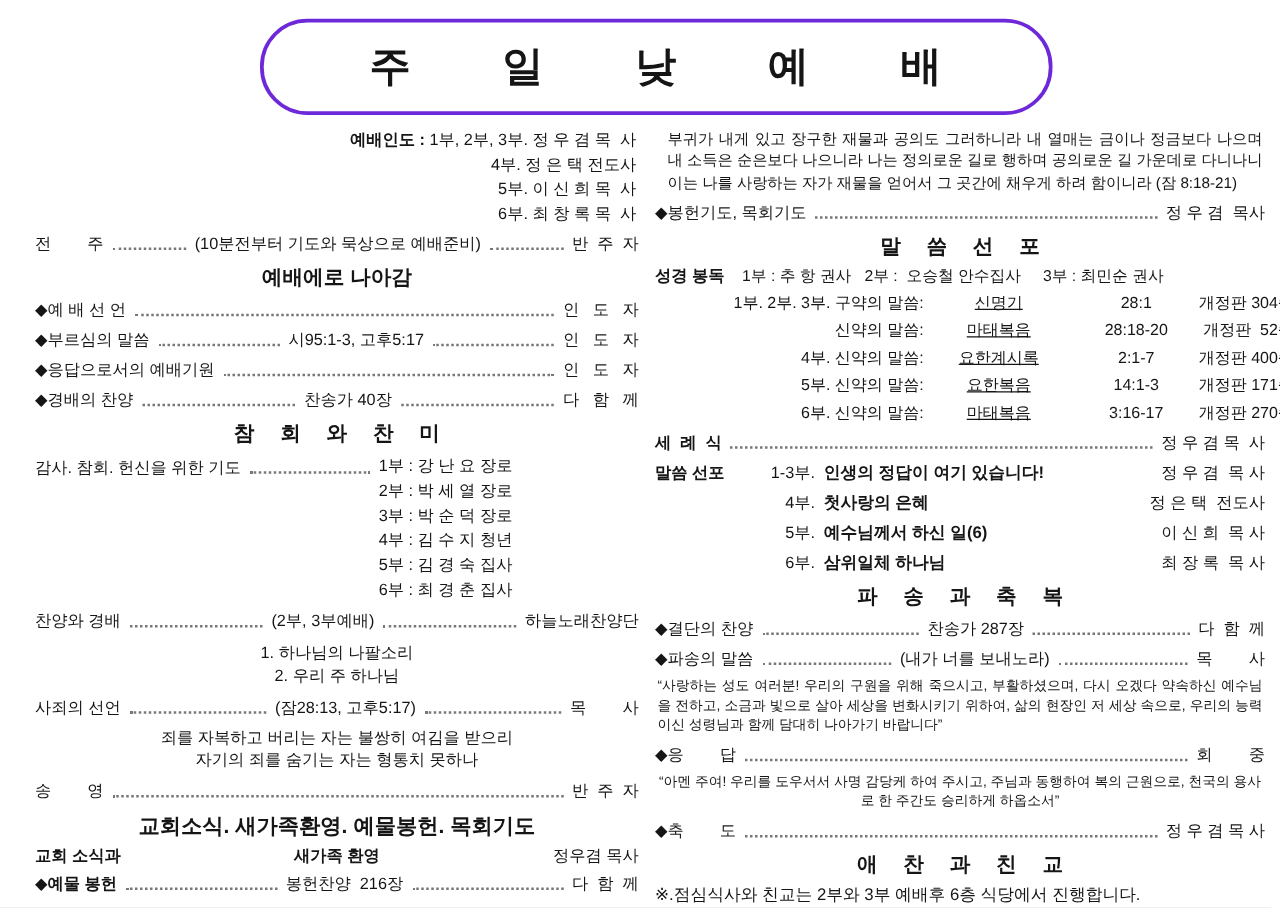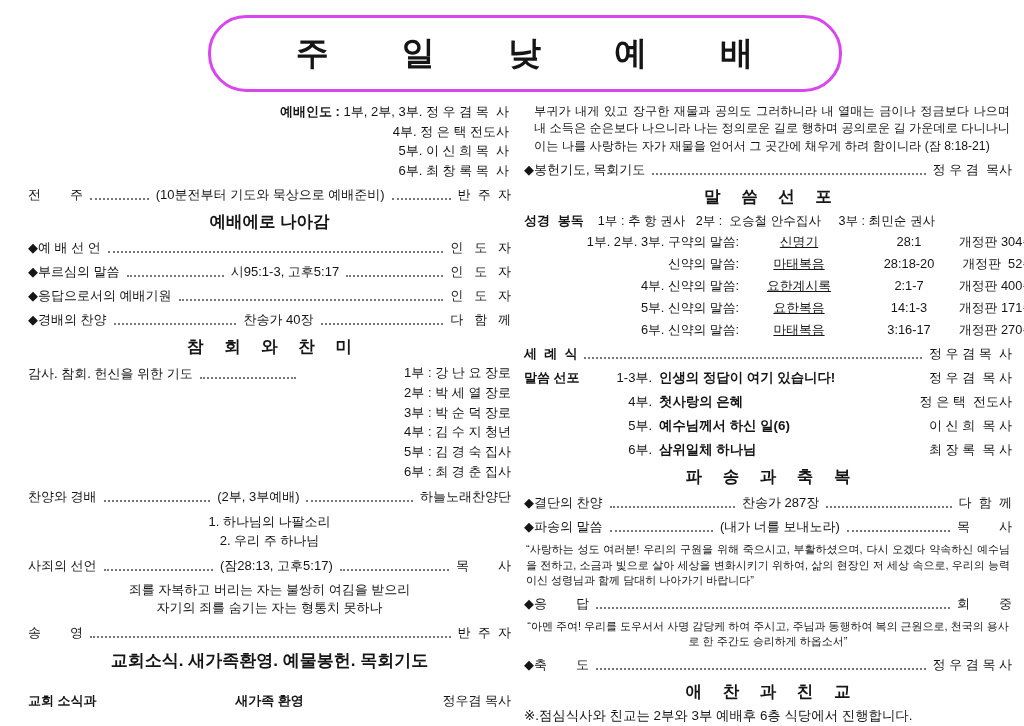--- a/index.html
+++ b/index.html
@@ -1,19 +1,19 @@
 <!DOCTYPE html>
 <html><head>
 <meta charset="utf-8">
 <style>
   html,body{margin:0;padding:0;background:#e8e8e8;}
   .page{position:relative;width:1024px;height:726px;background:#ffffff;color:#151515;
         font-family:"Liberation Sans","DejaVu Sans",sans-serif;font-size:13px;overflow:hidden;}
   
-  .titlebox{position:absolute;left:208px;top:15px;width:628px;height:71px;border:3px solid #d946ef;
+  .titlebox{position:absolute;left:208px;top:15px;width:628px;height:71px;border:3px solid #6d28d9;
             border-radius:38px;display:flex;flex-direction:column;align-items:center;justify-content:center;background:#fff;}
   .title-main{font-size:33px;font-weight:bold;word-spacing:62px;line-height:1.05;letter-spacing:1px;}
   .title-sub{font-size:13px;letter-spacing:2px;margin-top:1px;}
   
   .col{position:absolute;top:101px;}
   .col.leftc{left:28px;width:483px;}
   .col.rightc{left:524px;width:488px;top:103px;}
   
   .row{display:flex;align-items:flex-end;margin:6px 0;}
   .lbl,.ctr,.rgt,.lead-line,.pname,.prole,.bl,.bk,.bv,.bp,.sermon-prefix,.sermon-name,.sside{white-space:pre;}
@@ -22,33 +22,33 @@
   .wide{word-spacing:16px;}
   .b{font-weight:bold;}
   .times{font-size:11.7px;text-align:center;white-space:pre;margin-bottom:2px;}
   .leads{text-align:right;line-height:1.5;margin:1px 2px 2px 0;}
   .lead-line{display:block;}
   
   .prayer{display:flex;margin:5px 0 4px;}
   .prayer-left{display:flex;flex:1;align-items:flex-start;margin-top:2px;}
   .prayer-left .dots{transform:translateY(12px);}
   .prayer-right{width:208px;}
-  .pline{display:flex;justify-content:flex-end;line-height:1.52;}
+  .pline{display:flex;justify-content:flex-start;line-height:1.52;}
   .songs{text-align:center;line-height:1.5;margin:4px 0;}
   .subline{text-align:center;line-height:1.45;margin:2px 0 4px;}
   
   .news-head{font-size:17px;}
-  .news-row{display:flex;align-items:flex-start;margin:20px 0;}
+  .news-row{display:flex;align-items:flex-start;margin:4px 0;}
   .news-row .mid{flex:1;text-align:center;}
   .offer-mid{flex:1;display:flex;flex-direction:column;}
   .offer-line{display:flex;align-items:flex-end;}
   
   .scripture{font-size:12.2px;line-height:1.42;text-align:justify;margin:0 0 2px;padding:0 2px 0 10px;}
   .readers{display:flex;margin:3px 0 4px;align-items:baseline;}
-  .readers .rlabel{font-weight:bold;margin-right:14px;font-family:Liberation Mono, monospace;}
+  .readers .rlabel{font-weight:bold;margin-right:14px;}
   .readers .rtext{flex:1;white-space:pre;font-size:12.6px;}
   .bible{display:grid;grid-template-columns:215px 120px 100px 1fr;row-gap:5px;margin:2px 0 4px;font-size:12.8px;}
   .bible .bl{text-align:right;}
   .bible .bk{text-align:center;text-decoration:underline;}
   .bible .bv{text-align:center;}
   .bible .bp{text-align:right;padding-right:2px;}
   .sermon-row{display:flex;align-items:flex-start;margin:6px 0;}
   .sside{width:78px;font-weight:bold;flex:none;}
   .sermon-prefix{width:50px;text-align:right;margin-right:7px;flex:none;}
   .sermon-title{font-weight:bold;font-size:13.4px;flex:1;}

